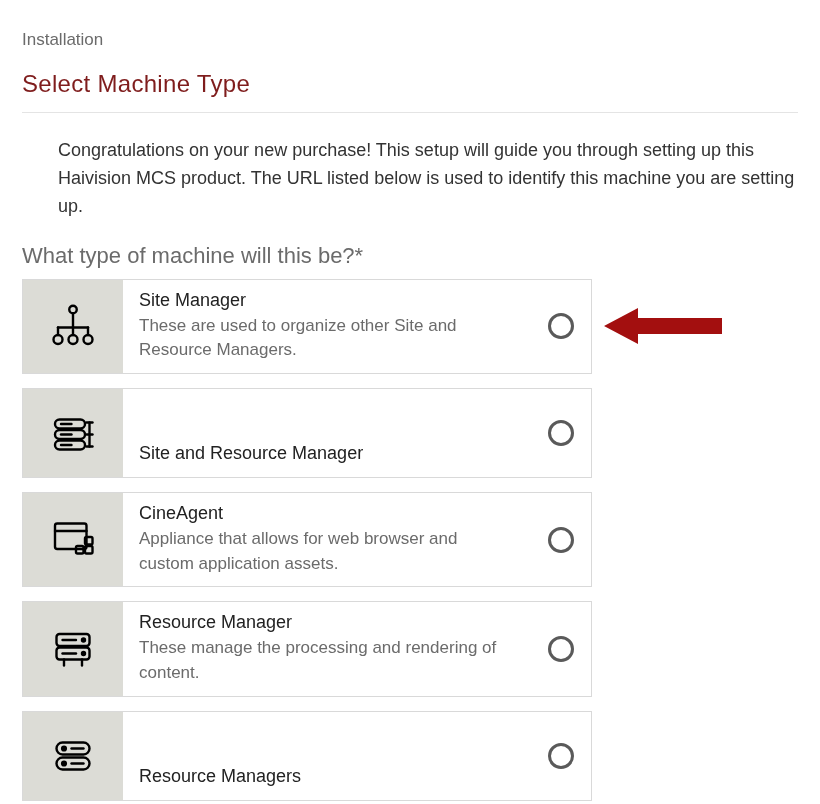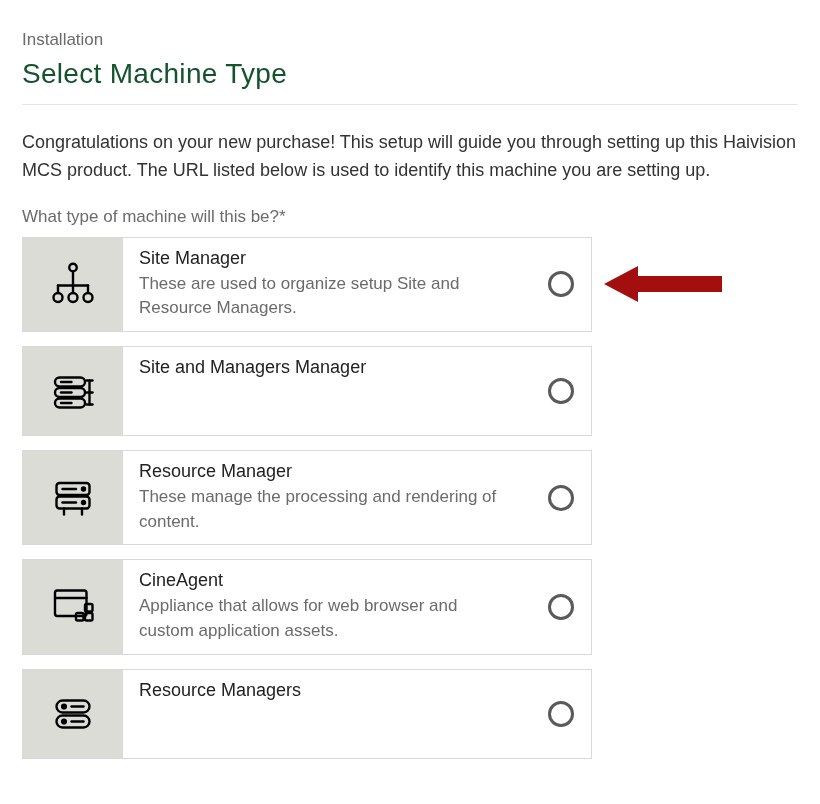--- a/index.html
+++ b/index.html
@@ -6,43 +6,44 @@
     body {
       font-family: -apple-system, BlinkMacSystemFont, "Segoe UI", Helvetica, Arial, sans-serif;
       background: #fff;
       width: 820px;
       padding: 30px 22px;
       color: #333;
     }
     .breadcrumb {
       font-size: 17px;
       color: #6b6b6b;
-      margin-bottom: 8px;
+      margin-bottom: 20px;
     }
     .page-title {
-      font-size: 28px;
+      font-size: 24px;
       font-weight: 400;
-      color: #14532d;
+      color: #7f1d1d;
       letter-spacing: 0.3px;
       padding-bottom: 14px;
     }
     .hr {
       border: 0;
       border-top: 1px solid #e4e4e4;
       margin-bottom: 24px;
     }
     .intro {
       font-size: 18px;
       line-height: 1.55;
       color: #333;
       margin-bottom: 22px;
       max-width: 780px;
+      margin-left: 36px;
     }
     .prompt {
-      font-size: 17px;
+      font-size: 22px;
       color: #6b6b6b;
       margin-bottom: 10px;
     }
     .options { display: flex; flex-direction: column; gap: 14px; }
     .option-row { position: relative; width: 570px; }
     .option {
       display: flex;
       align-items: stretch;
       border: 1px solid #d9d9d9;
       background: #fff;
@@ -65,21 +66,21 @@
       fill: none;
       stroke-width: 3.2;
       stroke-linecap: round;
       stroke-linejoin: round;
     }
     .option .text-cell {
       flex: 1;
       padding: 10px 16px;
       display: flex;
       flex-direction: column;
-      justify-content: flex-start;
+      justify-content: flex-end;
     }
     .option .text-cell .opt-title {
       font-size: 18px;
       color: #222;
       margin-bottom: 3px;
     }
     .option .text-cell .opt-desc {
       font-size: 17px;
       color: #6b6b6b;
       line-height: 1.45;
@@ -131,21 +132,21 @@
           <line x1="12" y1="34" x2="12" y2="44"></line>
           <line x1="32" y1="34" x2="32" y2="44"></line>
           <line x1="52" y1="34" x2="52" y2="44"></line>
           <circle cx="12" cy="50" r="6"></circle>
           <circle cx="32" cy="50" r="6"></circle>
           <circle cx="52" cy="50" r="6"></circle>
         </svg>
       </div>
       <div class="text-cell">
         <div class="opt-title">Site Manager</div>
-        <div class="opt-desc">These are used to organize setup Site and Resource Managers.</div>
+        <div class="opt-desc">These are used to organize other Site and Resource Managers.</div>
       </div>
       <div class="radio-cell">
         <span class="radio-ring"></span>
       </div>
     </div>
     <div class="arrow-annot">
       <svg width="120" height="44" viewBox="0 0 120 44">
         <polygon points="0,22 34,4 34,14 118,14 118,30 34,30 34,40" fill="#a30f0f"></polygon>
       </svg>
     </div>
@@ -161,21 +162,42 @@
           <line x1="16" y1="20" x2="30" y2="20"></line>
           <line x1="16" y1="34" x2="30" y2="34"></line>
           <line x1="16" y1="48" x2="30" y2="48"></line>
           <line x1="54" y1="18" x2="54" y2="50"></line>
           <line x1="50" y1="18" x2="58" y2="18"></line>
           <line x1="50" y1="34" x2="58" y2="34"></line>
           <line x1="50" y1="50" x2="58" y2="50"></line>
         </svg>
       </div>
       <div class="text-cell">
-        <div class="opt-title">Site and Managers Manager</div>
+        <div class="opt-title">Site and Resource Manager</div>
+      </div>
+      <div class="radio-cell">
+        <span class="radio-ring"></span>
+      </div>
+    </div>
+  </div>
+
+  <div class="option-row">
+    <div class="option">
+      <div class="icon-cell">
+        <svg viewBox="0 0 64 64">
+          <rect x="8" y="10" width="42" height="34" rx="3"></rect>
+          <line x1="8" y1="20" x2="50" y2="20"></line>
+          <rect x="36" y="40" width="10" height="10" rx="2"></rect>
+          <rect x="48" y="40" width="10" height="10" rx="2"></rect>
+          <rect x="48" y="28" width="10" height="10" rx="2"></rect>
+        </svg>
+      </div>
+      <div class="text-cell">
+        <div class="opt-title">CineAgent</div>
+        <div class="opt-desc">Appliance that allows for web browser and custom application assets.</div>
       </div>
       <div class="radio-cell">
         <span class="radio-ring"></span>
       </div>
     </div>
   </div>
 
   <div class="option-row">
     <div class="option">
       <div class="icon-cell">
@@ -197,41 +219,20 @@
       <div class="radio-cell">
         <span class="radio-ring"></span>
       </div>
     </div>
   </div>
 
   <div class="option-row">
     <div class="option">
       <div class="icon-cell">
         <svg viewBox="0 0 64 64">
-          <rect x="8" y="10" width="42" height="34" rx="3"></rect>
-          <line x1="8" y1="20" x2="50" y2="20"></line>
-          <rect x="36" y="40" width="10" height="10" rx="2"></rect>
-          <rect x="48" y="40" width="10" height="10" rx="2"></rect>
-          <rect x="48" y="28" width="10" height="10" rx="2"></rect>
-        </svg>
-      </div>
-      <div class="text-cell">
-        <div class="opt-title">CineAgent</div>
-        <div class="opt-desc">Appliance that allows for web browser and custom application assets.</div>
-      </div>
-      <div class="radio-cell">
-        <span class="radio-ring"></span>
-      </div>
-    </div>
-  </div>
-
-  <div class="option-row">
-    <div class="option">
-      <div class="icon-cell">
-        <svg viewBox="0 0 64 64">
           <rect x="10" y="14" width="44" height="16" rx="8"></rect>
           <rect x="10" y="34" width="44" height="16" rx="8"></rect>
           <circle cx="20" cy="22" r="2.5" fill="#000"></circle>
           <line x1="30" y1="22" x2="46" y2="22"></line>
           <circle cx="20" cy="42" r="2.5" fill="#000"></circle>
           <line x1="30" y1="42" x2="46" y2="42"></line>
         </svg>
       </div>
       <div class="text-cell">
         <div class="opt-title">Resource Managers</div>

